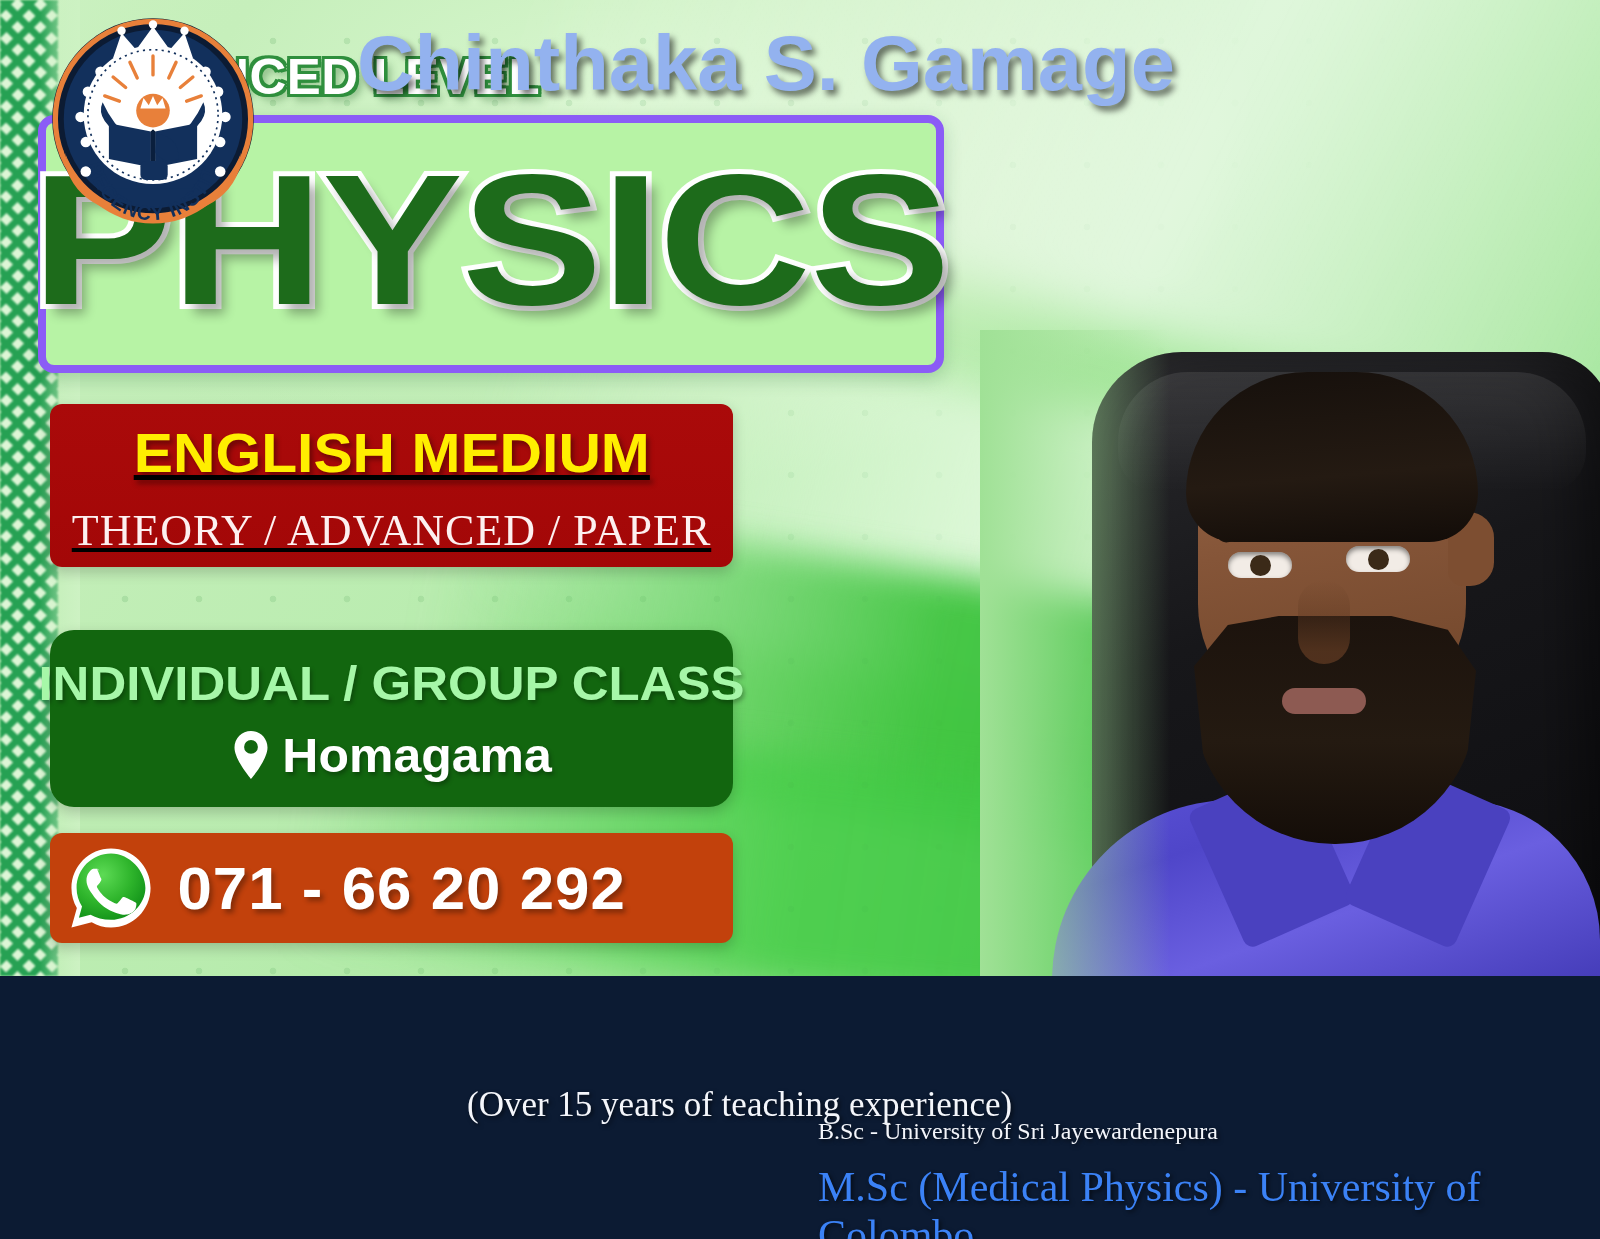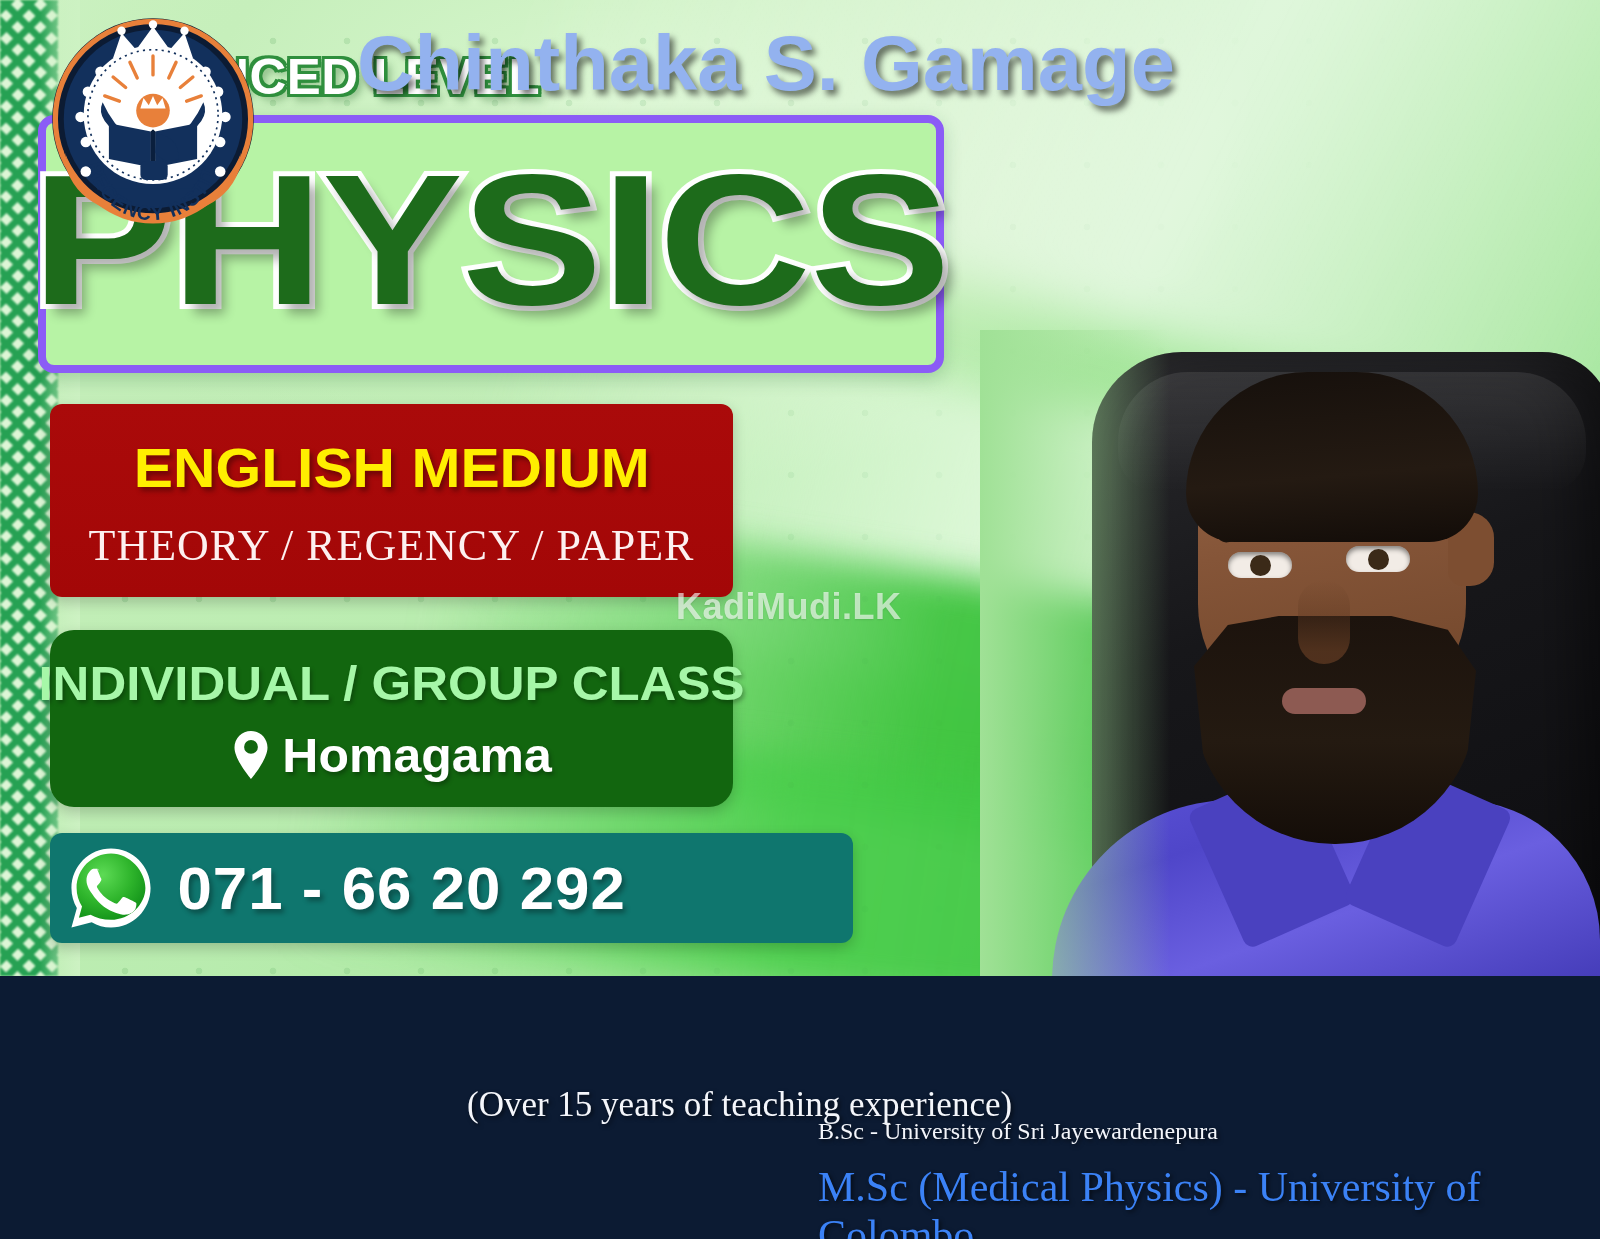--- a/index.html
+++ b/index.html
@@ -154,24 +154,24 @@
     display:flex; align-items:center; justify-content:center;
   }
   .physics-text{
     font-size:185px; font-weight:900; line-height:.92; letter-spacing:-1px;
     color:#1d6b1b; transform:scaleX(1.14) translateY(-4px);
     -webkit-text-stroke:10px #ffffff; paint-order:stroke fill;
     text-shadow:8px 10px 10px rgba(0,0,0,.30);
   }
 
   .red-box{
-    position:absolute; left:50px; top:404px; width:683px; height:193px;
+    position:absolute; left:50px; top:404px; width:683px; height:163px;
     background:linear-gradient(180deg,#aa0a0a 0%,#a30707 100%);
     border-radius:12px; box-shadow:0 5px 14px rgba(0,0,0,.2);
-    display:flex; flex-direction:column; align-items:center; justify-content:center;
+    display:flex; flex-direction:column; align-items:center; justify-content:center;text-decoration:underline;
   }
   .english-medium{
     font-size:56px; font-weight:900; color:#ffee00; letter-spacing:0px;
     transform:scaleX(1.05); margin-top:4px;
     text-shadow:3px 4px 5px rgba(0,0,0,.35);
   }
   .trp{
     font-family:"Liberation Serif", serif;
     font-size:44px; color:#fdf0f0; letter-spacing:1px; margin-top:20px;
   }
@@ -186,22 +186,22 @@
     letter-spacing:0px; text-shadow:2px 3px 4px rgba(0,0,0,.28);
   }
   .loc-row{ display:flex; align-items:center; gap:16px; margin-top:16px; }
   .pin-icon{ width:36px; height:48px; display:block; }
   .loc-text{
     font-size:49px; font-weight:900; color:#ffffff; transform:scaleX(1.02);
     text-shadow:2px 3px 4px rgba(0,0,0,.3);
   }
 
   .phone-box{
-    position:absolute; left:50px; top:833px; width:803px; height:110px;
-    background:#0f766e; border-radius:12px; box-shadow:0 5px 14px rgba(0,0,0,.2);
+    position:absolute; left:50px; top:833px; width:683px; height:110px;
+    background:#c2410c; border-radius:12px; box-shadow:0 5px 14px rgba(0,0,0,.2);
     display:flex; align-items:center; padding-left:18px; gap:30px;
   }
   .wa-icon{ width:86px; height:86px; display:block; flex:0 0 auto; }
   .phone-text{
     font-size:60px; font-weight:900; color:#ffffff; letter-spacing:1px;
     transform:scaleX(1.03);
     text-shadow:3px 4px 5px rgba(0,0,0,.32);
   }
 
   .watermark{
@@ -274,21 +274,21 @@
   </div>
 
   <div class="adv-level">ADVANCED LEVEL</div>
 
   <div class="physics-box">
     <div class="physics-text">PHYSICS</div>
   </div>
 
   <div class="red-box">
     <div class="english-medium">ENGLISH MEDIUM</div>
-    <div class="trp">THEORY / REGENCY / PAPER</div>
+    <div class="trp">THEORY / ADVANCED / PAPER</div>
   </div>
 
   <div class="class-box">
     <div class="class-title">INDIVIDUAL / GROUP CLASS</div>
     <div class="loc-row">
       <svg class="pin-icon" viewBox="0 0 24 32">
         <path d="M12 0C5.9 0 1 4.9 1 11c0 8.2 11 21 11 21s11-12.8 11-21C23 4.9 18.1 0 12 0zm0 15.2a4.6 4.6 0 1 1 0-9.2 4.6 4.6 0 0 1 0 9.2z" fill="#ffffff"></path>
       </svg>
       <div class="loc-text">Homagama</div>
     </div>
@@ -303,21 +303,20 @@
           <stop offset="100%" stop-color="#0f8f17"></stop>
         </radialGradient>
       </defs>
       <path d="M50 4C24.6 4 4 24.6 4 50c0 8.5 2.3 16.4 6.3 23.2L4 96l23.6-6.1C34.2 93.8 41.8 96 50 96c25.4 0 46-20.6 46-46S75.4 4 50 4z" fill="#ffffff"></path>
       <path d="M50 10C28 10 10 28 10 50c0 7.9 2.3 15.3 6.3 21.5l-3.6 13.1 13.5-3.5C32.4 84.7 40.8 87 50 87c22 0 40-18 40-37S72 10 50 10z" fill="url(#wg)"></path>
       <path d="M36.4 30.2c-1.1-2.4-2.2-2.5-3.3-2.5h-2.8c-1 0-2.5.4-3.8 1.8-1.3 1.4-5 4.8-5 11.7s5.1 13.6 5.8 14.6c.7 1 9.9 15.8 24.4 21.5 12.1 4.8 14.6 3.8 17.2 3.6 2.6-.2 8.4-3.4 9.6-6.7 1.2-3.3 1.2-6.1.8-6.7-.4-.6-1.4-1-2.9-1.8-1.5-.8-8.9-4.4-10.3-4.9-1.4-.5-2.4-.8-3.4.8-1 1.6-3.9 4.9-4.8 5.9-.9 1-1.8 1.1-3.3.3-1.5-.8-6.4-2.4-12.2-7.5-4.5-4-7.5-9-8.4-10.5-.9-1.5-.1-2.4.7-3.2.7-.7 1.5-1.8 2.3-2.7.8-.9 1-1.5 1.5-2.5.5-1 .3-1.9-.1-2.7-.4-.8-3.4-8.2-4.6-11.2z" fill="#ffffff"></path>
     </svg>
     <div class="phone-text">071 - 66 20 292</div>
   </div>
 
-  <div class="watermark">KadiMudi.LK</div>
 
   <div class="footer"></div>
 
   <svg class="logo" viewBox="0 0 200 200">
     <circle cx="100" cy="100" r="96" fill="#0c1b33"></circle>
     <circle cx="100" cy="100" r="93" fill="none" stroke="#e8803a" stroke-width="5"></circle>
     <circle cx="100" cy="100" r="85" fill="#12305c"></circle>
 
     <g fill="#ffffff">
       <circle cx="38" cy="74" r="5"></circle>

